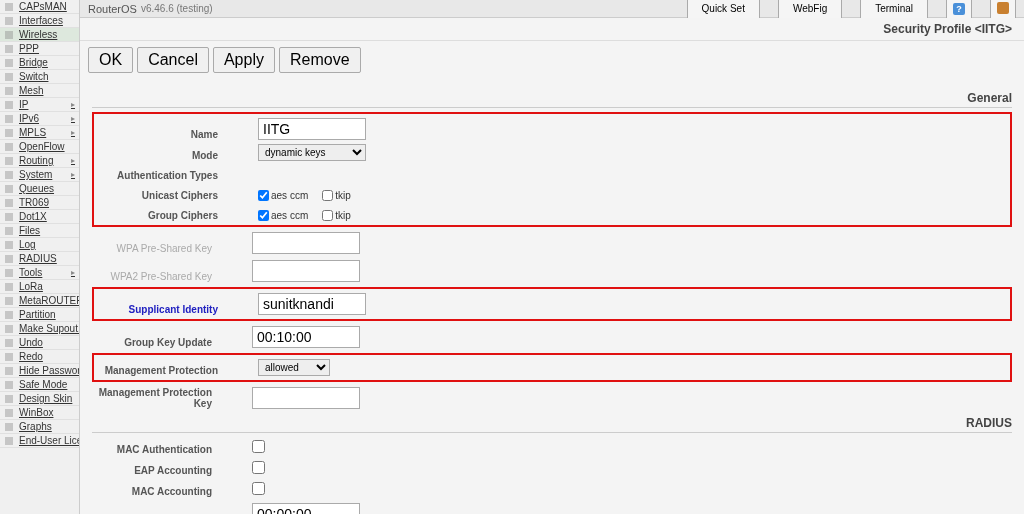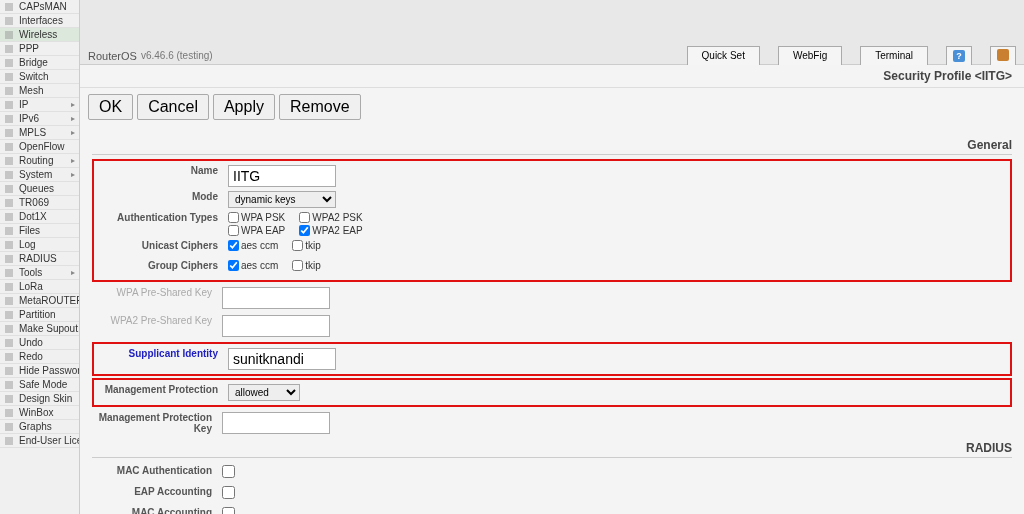--- a/index.html
+++ b/index.html
@@ -1,46 +1,46 @@
 <!DOCTYPE html>
 <html><head>
 <meta charset="utf-8">
 <style>
 * { box-sizing: border-box; margin: 0; padding: 0; }
 body { font-family: Arial, sans-serif; font-size: 11px; background: #e8e8e8; color: #333; }
 
 .app { display: flex; width: 1024px; height: 514px; }
 
-.sidebar { width: 80px; background: #f0f0f0; border-right: 1px solid #ccc; overflow: hidden; }
+.sidebar { width: 80px; background: #f0f0f0; border-right: 1px solid #ccc; overflow: hidden; text-decoration: underline; }
 .sidebar-item { display: flex; align-items: center; padding: 2px 4px; font-size: 10px; cursor: pointer; border-bottom: 1px solid #e0e0e0; white-space: nowrap; height: 14px; }
 .sidebar-item .icon { width: 12px; height: 10px; margin-right: 3px; display: inline-block; flex-shrink: 0; }
 .sidebar-item .arrow { margin-left: auto; font-size: 8px; color: #888; }
 .sidebar-item.highlighted { background: #dde8dd; }
 
 .main { flex: 1; display: flex; flex-direction: column; overflow: hidden; }
 
-.header { display: flex; align-items: center; background: #e8e8e8; padding: 2px 8px; border-bottom: 1px solid #ccc; height: 18px; margin-top: 47px; }
+.header { display: flex; align-items: center; background: #e8e8e8; padding: 2px 8px; border-bottom: 1px solid #ccc; height: 18px; }
 .header-title { font-size: 11px; color: #555; }
 .header-version { font-size: 10px; color: #777; margin-left: 4px; }
 .header-buttons { margin-left: auto; display: flex; gap: 18px; }
 .header-btn { background: #f5f5f5; border: 1px solid #aaa; padding: 2px 14px; font-size: 10px; cursor: pointer; }
 .header-btn.icon-btn { padding: 2px 6px; }
 .header-btn .q-icon { width: 12px; height: 12px; display: inline-block; background: #4a90d9; color: #fff; border-radius: 2px; text-align: center; line-height: 12px; font-weight: bold; font-size: 9px; }
 .header-btn .lock-icon { width: 12px; height: 12px; display: inline-block; background: #c98030; border-radius: 2px; }
 
 .subheader { text-align: right; padding: 4px 12px; font-size: 12px; font-weight: bold; color: #444; background: #f4f4f4; border-bottom: 1px solid #ddd; }
 
 .toolbar { display: flex; gap: 4px; padding: 6px 8px; background: #f4f4f4; }
 .toolbar button { background: #f0f0f0; border: 1px solid #aaa; padding: 3px 10px; font-size: 16px; cursor: pointer; border-radius: 2px; }
 
 .content { flex: 1; overflow-y: auto; padding: 8px 12px; background: #f4f4f4; }
 
 .section-title { text-align: right; font-size: 12px; font-weight: bold; color: #444; margin: 4px 0 4px 0; border-bottom: 1px solid #ccc; padding-bottom: 2px; }
 
-.form-row { display: flex; align-items: flex-start; padding: 3px 0; min-height: 20px; }
+.form-row { display: flex; align-items: flex-end; padding: 3px 0; min-height: 20px; gap: 30px; }
 .form-label { width: 130px; text-align: right; font-size: 10px; font-weight: bold; color: #555; padding-right: 10px; }
 .form-label.muted { color: #aaa; font-weight: normal; }
 .form-label.blue { color: #2020c0; }
 .form-value { flex: 0 0 auto; }
 .form-value input[type=text] { width: 108px; font-size: 14px; padding: 2px 4px; border: 1px solid #aaa; background: #fff; }
 .form-value select { width: 108px; font-size: 10px; padding: 1px 2px; border: 1px solid #aaa; background: #eee; }
 .form-value select.small { width: 72px; }
 .checkbox-group { display: flex; gap: 14px; font-size: 10px; align-items: center; }
 .checkbox-group label { display: flex; align-items: center; gap: 2px; }
 .checkbox-group input[type=checkbox] { width: 11px; height: 11px; }
@@ -284,42 +284,20 @@
         <div class="form-row">
           <div class="form-label">Name</div>
           <div class="form-value"><input type="text" value="IITG" style=""></div>
         </div>
         <div class="form-row">
           <div class="form-label">Mode</div>
           <div class="form-value"><select><option>dynamic keys</option></select></div>
         </div>
         <div class="form-row">
           <div class="form-label">Authentication Types</div>
-          <div class="form-value">
-            <div class="checkbox-group">
-              <label>
-                  <input type="checkbox" style="">
-                  <span>WPA PSK</span>
-                </label>
-              <label>
-                  <input type="checkbox" style="">
-                  <span>WPA2 PSK</span>
-                </label>
-            </div>
-            <div class="checkbox-group" style="margin-top:2px;">
-              <label>
-                  <input type="checkbox" style="">
-                  <span>WPA EAP</span>
-                </label>
-              <label>
-                  <input type="checkbox" checked="" style="">
-                  <span>WPA2 EAP</span>
-                </label>
-            </div>
-          </div>
         </div>
         <div class="form-row">
           <div class="form-label">Unicast Ciphers</div>
           <div class="form-value checkbox-group">
             <label>
                 <input type="checkbox" checked="" style="">
                 <span>aes ccm</span>
               </label>
             <label>
                 <input type="checkbox" style="">
@@ -351,20 +329,24 @@
         <div class="form-value"><input type="text" style=""></div>
       </div>
 
       <div class="highlight-box">
         <div class="form-row">
           <div class="form-label blue">Supplicant Identity</div>
           <div class="form-value"><input type="text" value="sunitknandi" style=""></div>
         </div>
       </div>
 
+      <div class="form-row">
+        <div class="form-label">Group Key Update</div>
+        <div class="form-value"><input type="text" value="00:10:00" style=""></div>
+      </div>
 
       <div class="highlight-box">
         <div class="form-row">
           <div class="form-label">Management Protection</div>
           <div class="form-value"><select class="small"><option>allowed</option></select></div>
         </div>
       </div>
 
       <div class="form-row">
         <div class="form-label">Management Protection Key</div>

